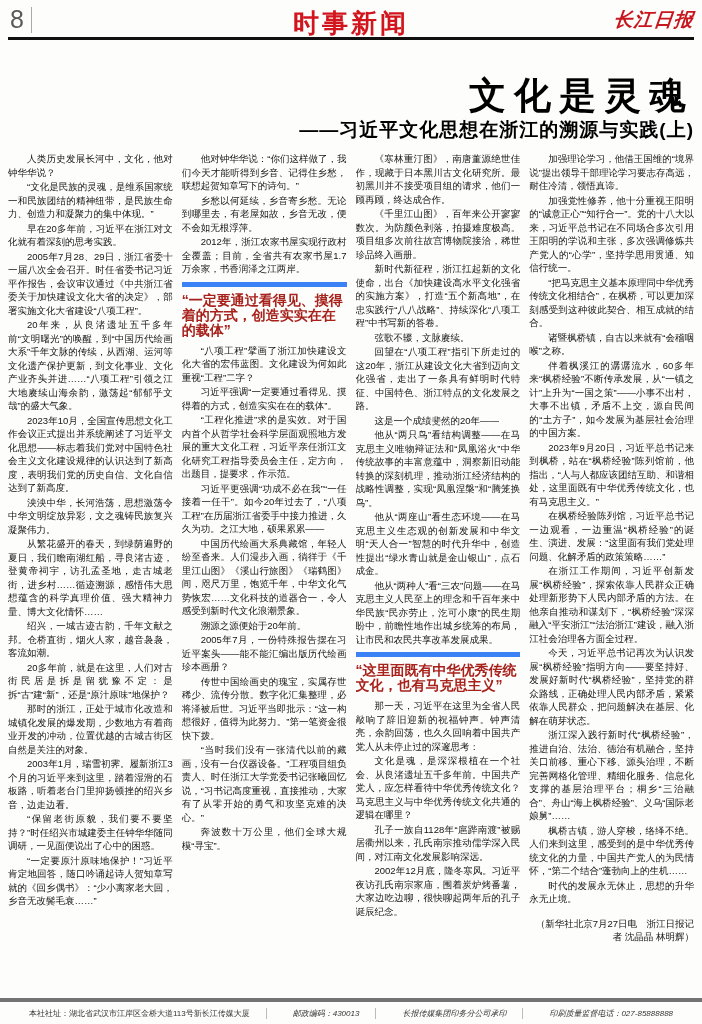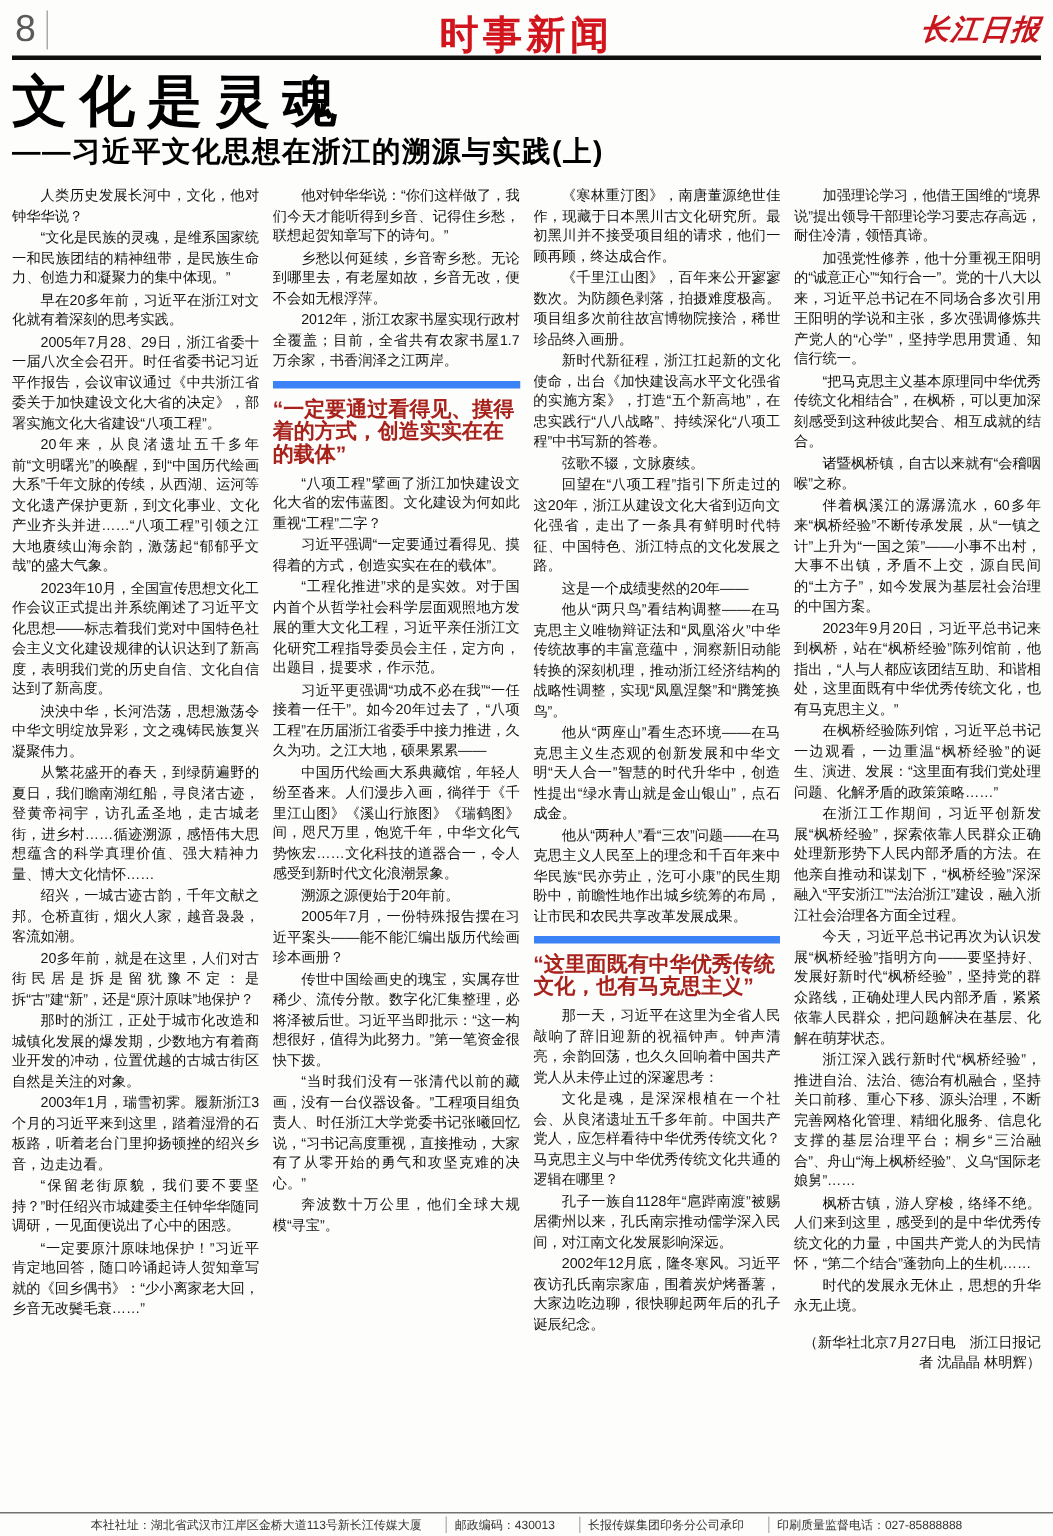--- a/index.html
+++ b/index.html
@@ -16,42 +16,42 @@
   .credits { font-size: 7.5px; color: #555; line-height: 10px; letter-spacing: 0.5px; }
   .masthead { position: absolute; left: 50%; top: 1px; transform: translateX(-50%);
     font-family: "Liberation Serif", serif; font-weight: bold; font-size: 26px;
     letter-spacing: 3px; color: #d2151d; white-space: nowrap; }
   .logo { margin-left: auto; align-self: center; font-family: "DejaVu Serif", serif;
     font-weight: bold; font-style: italic; font-size: 19px; color: #c8161e;
     letter-spacing: 1px; white-space: nowrap; transform: skewX(-6deg); }
   .toprule { height: 3px; background: #101010; margin-top: 2px; }
 
   
-  .headline-wrap { text-align: left; padding: 8px 0 4px 0; }
+  .headline-wrap { text-align: right; padding: 8px 0 4px 0; margin-top: 28px; }
   .headline { font-size: 37px; font-weight: 900; color: #000; letter-spacing: 8px;
     font-family: "Liberation Sans", sans-serif; line-height: 40px; }
   .subheadline { font-size: 19px; font-weight: bold; color: #000; letter-spacing: 1px;
     line-height: 24px; margin-top: 2px; }
 
   
   .cols { display: flex; gap: 9px; margin-top: 6px; height: 876px; overflow: hidden; }
   .col { flex: 1 1 0; overflow: hidden; text-align: justify; }
   .para { font-size: 9.5px; line-height: 13.5px; text-indent: 2em; color: #141414;
     margin-bottom: 1px; word-break: break-all; }
   .subhead { color: #a8221c; font-size: 14px; font-weight: bold; line-height: 15px;
     border-top: 5px solid #3b82f6; padding: 6px 0 2px 0; margin: 6px 0 4px 0;
     text-indent: 0; text-align: left; }
   .attr { font-size: 9.5px; line-height: 13.5px; text-align: right; color: #141414; margin-top: 11px; }
 
   
-  .footer { position: absolute; left: 0; right: 0; bottom: 0; height: 16px;
-    border-top: 1px solid #737373; background: #fdfdfc;
+  .footer { position: absolute; left: 0; right: 0; bottom: 0; height: 26px;
+    border-top: 4px solid #737373; background: #fdfdfc;
     display: flex; align-items: center; justify-content: center; }
   .foot-item { font-size: 8px; color: #333; white-space: nowrap; }
-  .foot-item + .foot-item { border-left: 1px solid #bbb; margin-left: 16px; padding-left: 5px; }
+  .foot-item + .foot-item { border-left: 1px solid #bbb; margin-left: 16px; padding-left: 26px; font-style: italic; }
 </style>
 </head>
 <body>
 
 <div class="page">
 
   <div class="hdr">
     <div class="pagenum">8</div>
     <div class="vline"></div>
     <div class="masthead">时事新闻</div>

